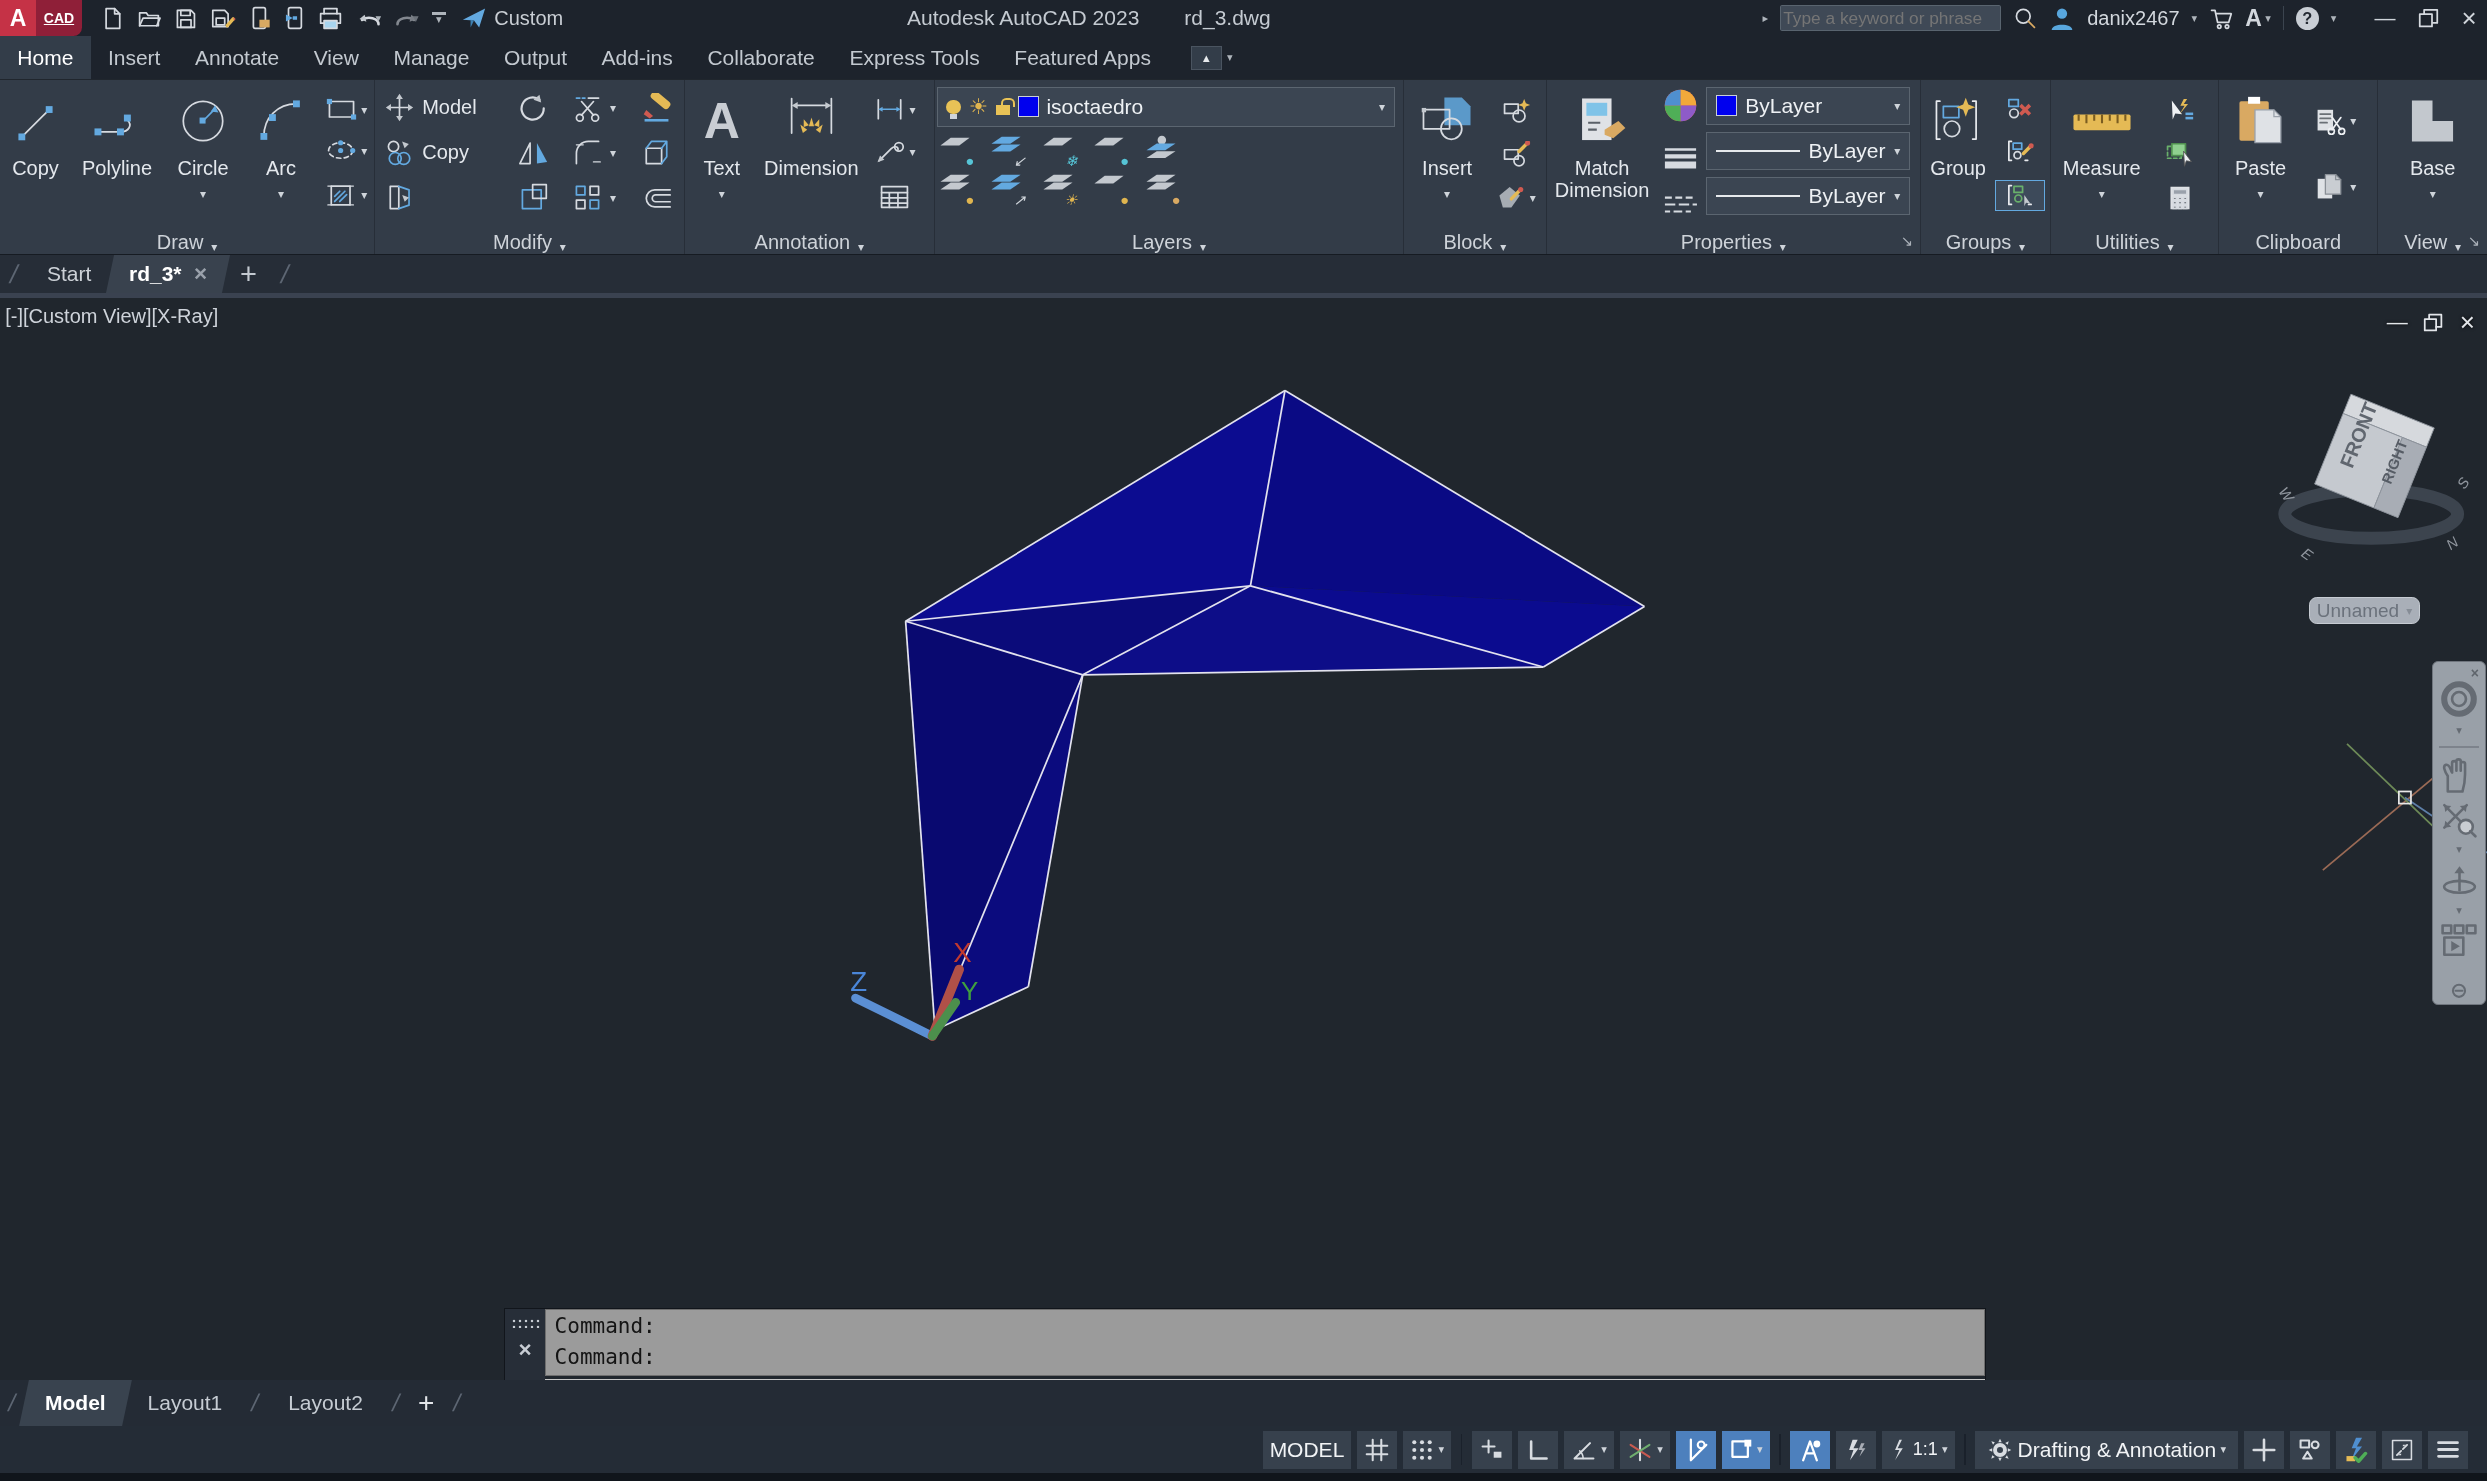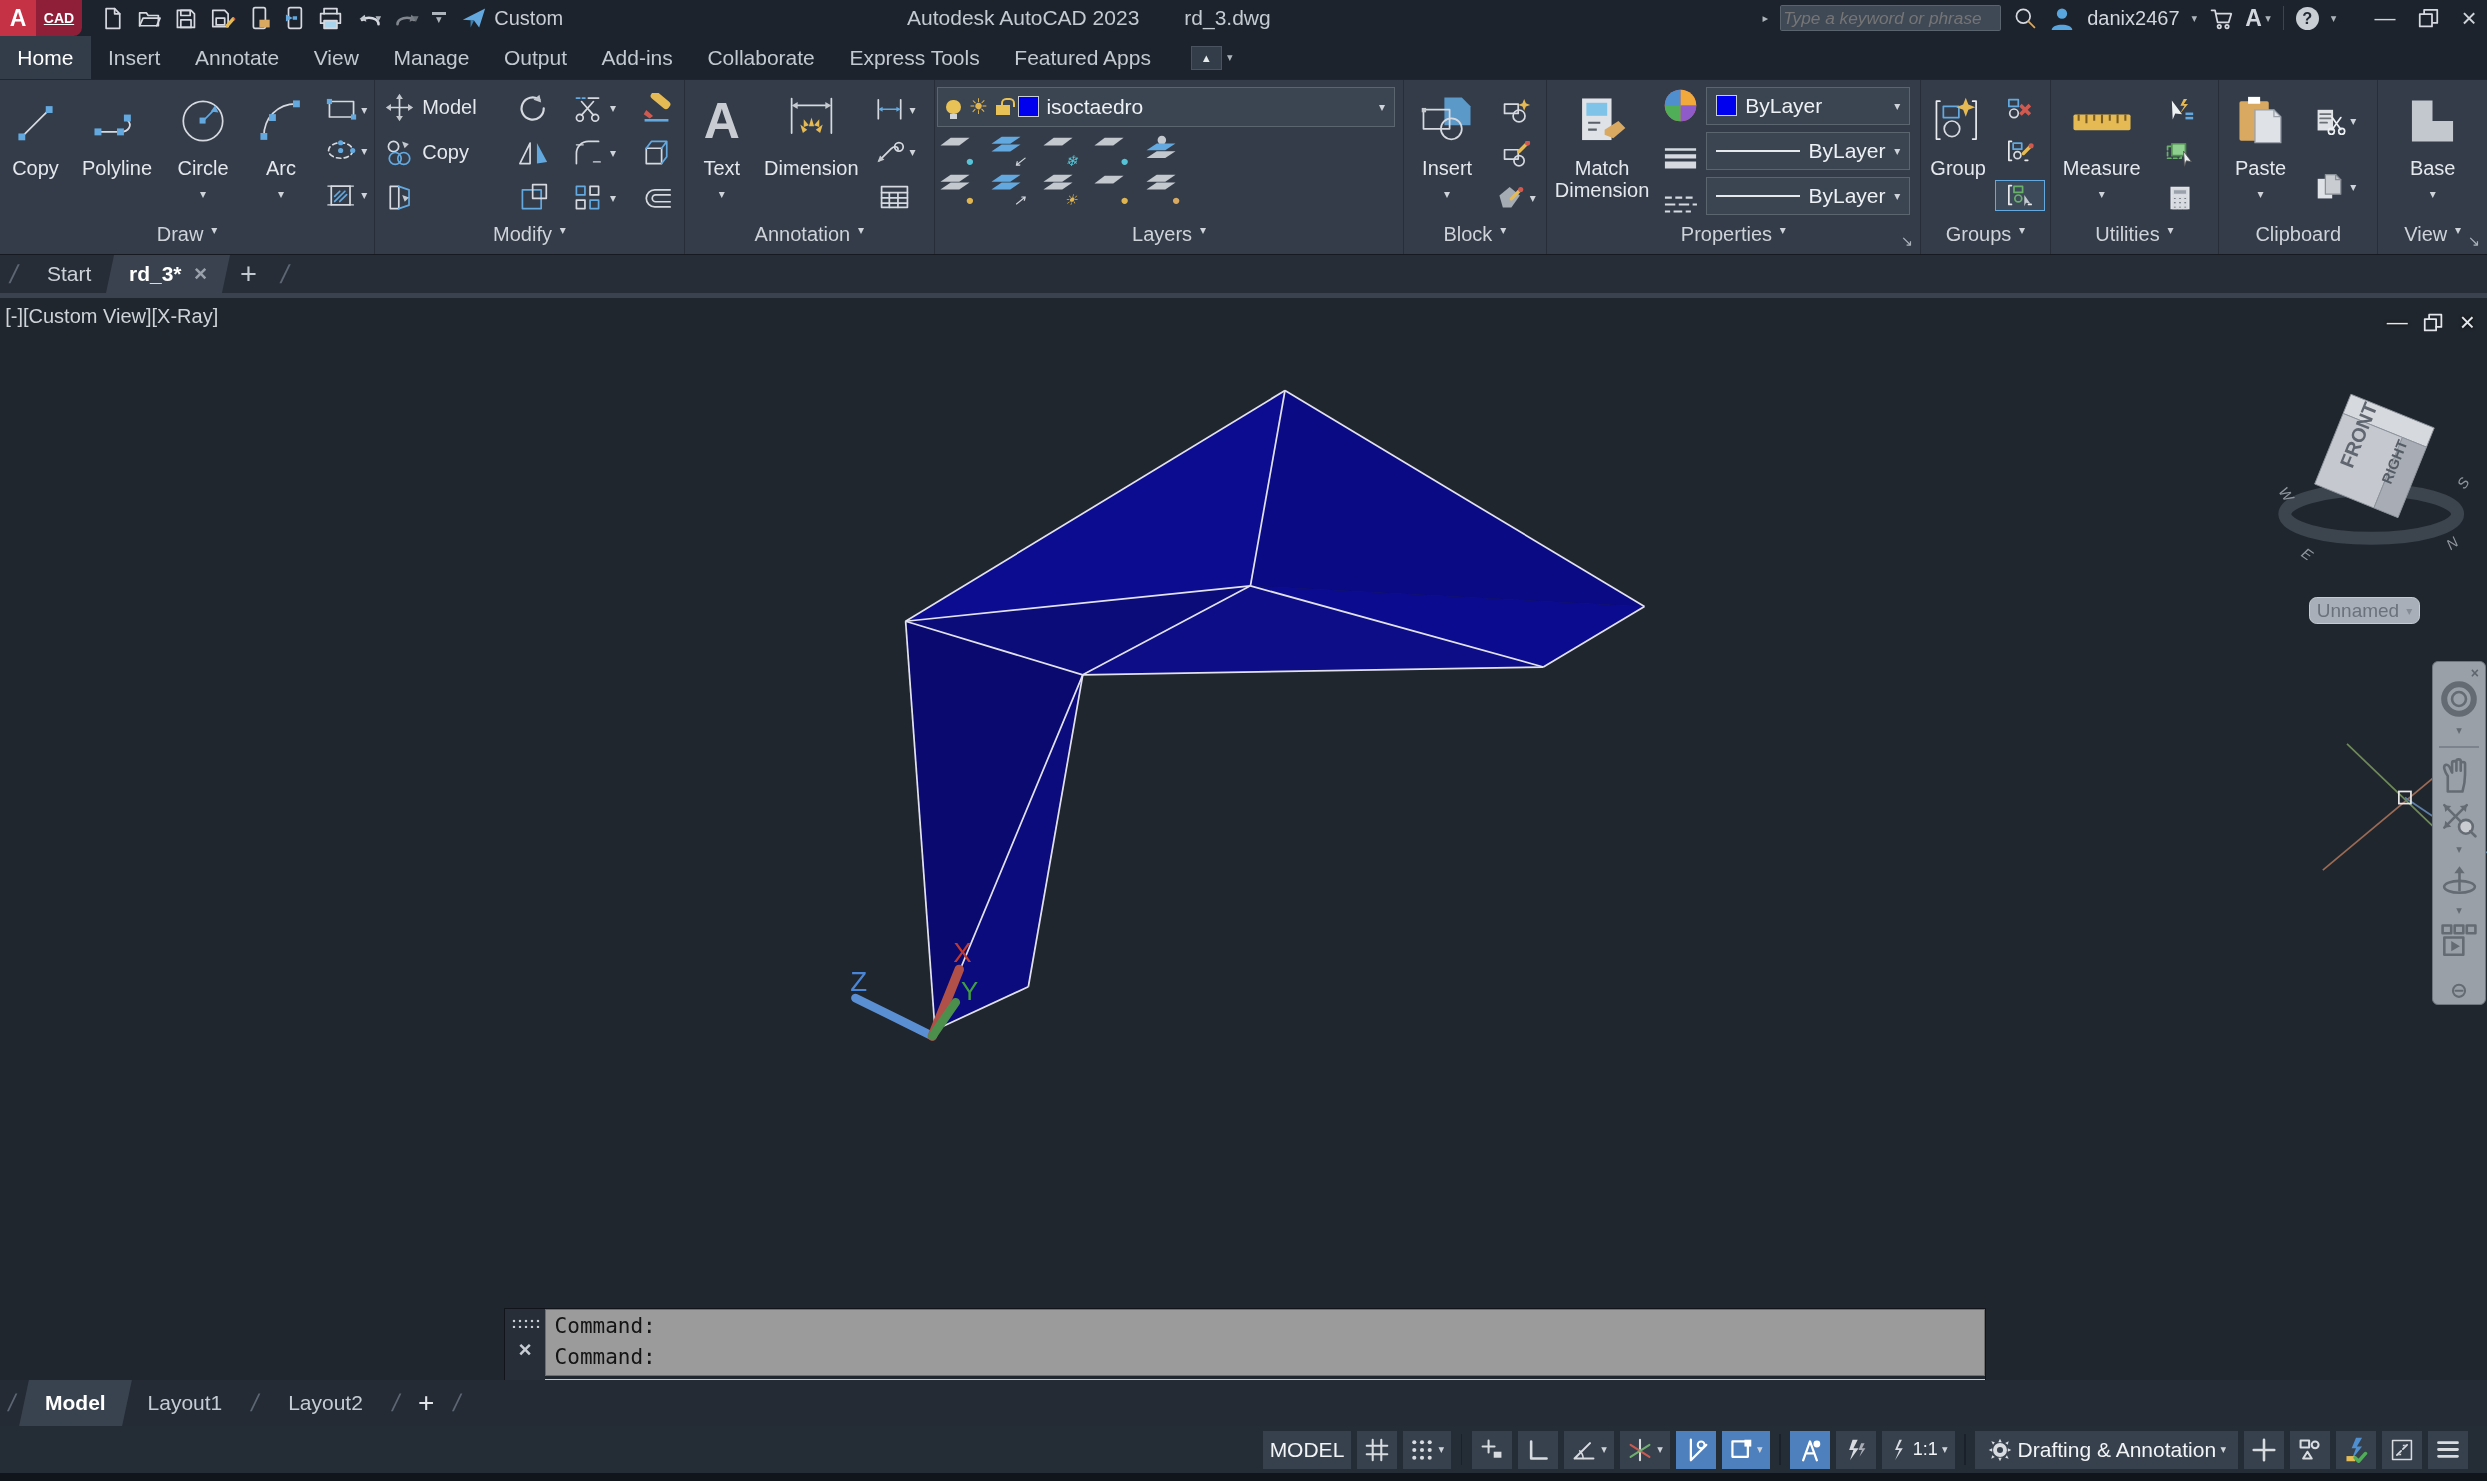--- a/index.html
+++ b/index.html
@@ -10,39 +10,39 @@
   #titlebar { position:absolute; top:0; left:0; width:2487px; height:36px; background:#1d232c; display:flex; align-items:center; }
   .logo { display:flex; height:36px; }
   .logo-a { width:36px; background:#c53246; color:#fff; font-weight:bold; font-size:23px; display:grid; place-items:center; }
   .logo-cad { background:#8f1f38; color:#fff; font-weight:bold; font-size:14px; padding:0 7.8px; display:flex; align-items:center; border-radius:0 0 8.6px 0;text-decoration:underline; }
   .qat { display:flex; align-items:center; gap:13px; margin-left:19px; }
   .qat svg { display:block; }
   .qcaret { font-size:11.2px; color:#aeb4bb; margin-left:-7px; }
   .share { display:flex; align-items:center; gap:7px; margin-left:15.6px; font-size:20px; color:#c9ced4; }
   .title-center { position:absolute; left:907px; top:0; height:36px; display:flex; align-items:center; gap:45px; font-size:21px; color:#c4cad1; }
   .title-right { position:absolute; right:0; top:0; height:36px; display:flex; align-items:center; gap:12px; padding-right:10.4px; }
-  .searchbox { width:221px; height:26px; background:#3f4956; border:0.9px solid #59646f; border-radius:1.7px; color:#99a1ab; font-style:italic; font-size:17.3px; padding:0 2px; font-family:"Liberation Sans",sans-serif; }
+  .searchbox { width:221px; height:26px; background:#3f4956; border:0.9px solid #59646f; border-radius:1.7px; color:#99a1ab; font-size:17.3px; padding:0 2px; font-family:"Liberation Sans",sans-serif; }
   .uname { font-size:20px; color:#d2d7dd; }
   .tdivider { width:0.9px; height:24px; background:#3b444f; }
   .helpdot { width:23px; height:23px; border-radius:50%; background:#c9ced5; color:#242a33; font-weight:bold; font-size:16.4px; display:grid; place-items:center; }
   .winbtns { display:flex; align-items:center; gap:22.5px; margin-left:26px; font-size:21px; color:#cfd4da; }
   .caret-sm { font-size:11.2px; color:#aeb4bb; }
 
   
   #ribbontabs { position:absolute; top:36px; left:0; width:2487px; height:43px; background:#1d232c; display:flex; align-items:stretch; }
   .rtab { padding:0 17.3px; display:flex; align-items:center; font-size:21px; color:#c3c9d0; }
   .rtab.active { background:#333d49; color:#ffffff; }
   .ribtoggle { margin-left:22.5px; align-self:center; display:flex; align-items:center; gap:5.2px; }
   .ribtoggle .box { width:31px; height:24px; background:#333d49; border:0.9px solid #4a5460; display:grid; place-items:center; font-size:11.2px; color:#e8ebee; }
 
   
   #ribbon { position:absolute; top:80px; left:0; width:2487px; height:175px; background:#333c48; display:flex; border-bottom:1.7px solid #161b22; }
   .panel { height:100%; border-right:1.7px solid #272e38; display:flex; flex-direction:column; }
   .pcontent { flex:1; display:flex; align-items:stretch; padding-top:5.2px; }
-  .ptitle { height:31px; display:flex; align-items:flex-start; justify-content:center; gap:7.8px; font-size:20px; color:#ced3d9; position:relative; }
+  .ptitle { height:31px; display:flex; align-items:flex-end; justify-content:center; gap:7.8px; font-size:20px; color:#ced3d9; position:relative; }
   .launcher { position:absolute; right:7px; bottom:5.2px; font-size:14.7px; color:#aab0b8; }
   .bigbtn { display:flex; flex-direction:column; align-items:center; padding-top:5.2px; gap:4.3px; color:#e4e8ed; font-size:20px; line-height:22.5px; text-align:center; }
   .bigbtn .iconzone { height:62px; display:flex; align-items:center; justify-content:center; }
   .ccaret { font-size:12px; color:#cfd4da; }
   .smallcol { display:flex; flex-direction:column; justify-content:space-around; padding:3.5px 0; }
   .smallrow { display:flex; align-items:center; gap:4.3px; justify-content:center; }
   svg.w { stroke:#d6dae0; fill:none; stroke-width:2; stroke-linecap:round; stroke-linejoin:round; }
   .blu { stroke:#63a9e0; } .bluf { fill:#63a9e0; stroke:none; }
   .yel { stroke:#e5ba55; } .yelf { fill:#e5ba55; stroke:none; } .redf { fill:#d05a50; stroke:none; }
   .gryf { fill:#c3c8ce; stroke:none; } .tanf { fill:#d9a962; stroke:none; }

